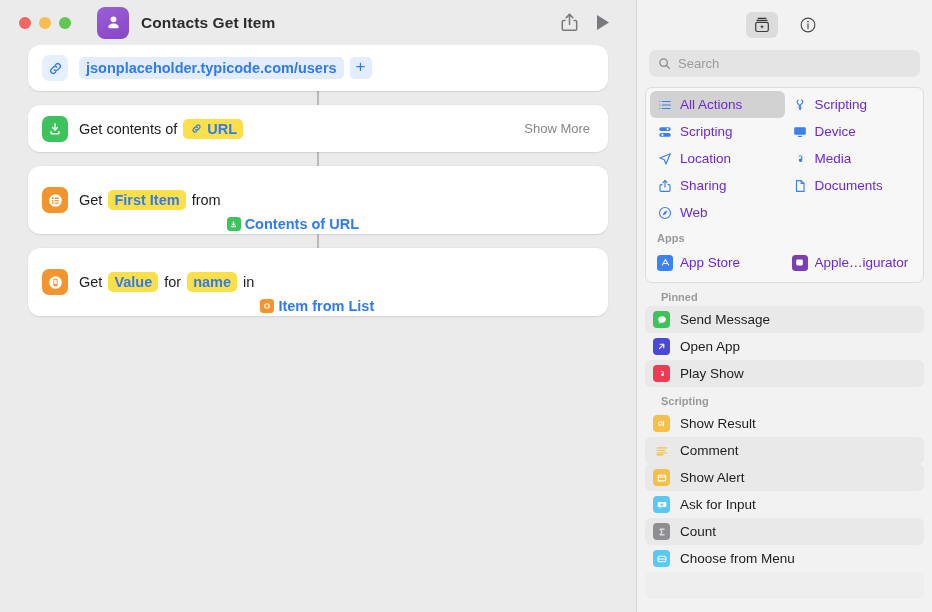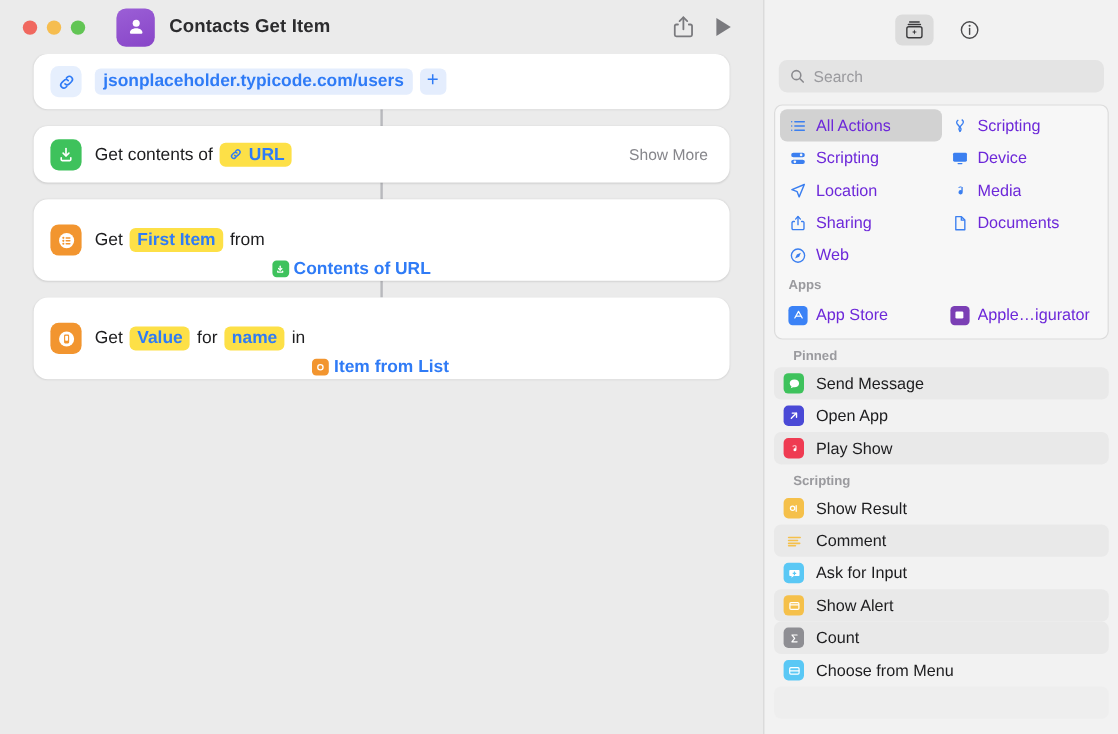--- a/index.html
+++ b/index.html
@@ -608,41 +608,41 @@
           <svg width="14" height="14" viewBox="0 0 16 16" stroke="#f5c04a" stroke-width="1.5" stroke-linecap="round">
             <path d="M2.5 4.5 H13.5"></path>
               <path d="M2.5 7.3 H11"></path>
               <path d="M2.5 10.1 H13"></path>
               <path d="M2.5 12.3 H9"></path>
           </svg>
         </span>
         <span>Comment</span>
       </div>
 
+      <div class="list-row alt">
+        <span class="row-ico" style="background:#f5c04a">
+          <svg width="12" height="12" viewBox="0 0 16 16" fill="none" stroke="#ffffff" stroke-width="1.4">
+            <rect x="3" y="4.2" width="10" height="7.6" rx="1.3"></rect>
+              <path d="M3 6.8 H13"></path>
+          </svg>
+        </span>
+        <span>Show Alert</span>
+      </div>
+
       <div class="list-row">
         <span class="row-ico" style="background:#5ac8f5">
           <svg width="12" height="12" viewBox="0 0 16 16" fill="#ffffff">
             <path d="M3.2 4 h9.6 a.9.9 0 0 1 .9.9 v5 a.9.9 0 0 1-.9.9 H7.3 L4.6 12.6 l.35-1.8 H3.2 a.9.9 0 0 1-.9-.9 v-5 A.9.9 0 0 1 3.2 4z"></path>
             <path d="M7.4 5.8 h1.3 v1.3 h1.3 v1.3 H8.7 v1.3 H7.4 V8.4 H6.1 V7.1 h1.3z" fill="#5ac8f5"></path>
           </svg>
         </span>
         <span>Ask for Input</span>
       </div>
 
       <div class="list-row alt">
-        <span class="row-ico" style="background:#f5c04a">
-          <svg width="12" height="12" viewBox="0 0 16 16" fill="none" stroke="#ffffff" stroke-width="1.4">
-            <rect x="3" y="4.2" width="10" height="7.6" rx="1.3"></rect>
-              <path d="M3 6.8 H13"></path>
-          </svg>
-        </span>
-        <span>Show Alert</span>
-      </div>
-
-      <div class="list-row alt">
         <span class="row-ico" style="background:#8e8e93">
           <svg width="12" height="12" viewBox="0 0 16 16" fill="none" stroke="#ffffff" stroke-width="1.3" stroke-linecap="round" stroke-linejoin="round">
             <path d="M11 4.2 H5.2 L8.3 8 L5.2 11.8 H11"></path>
           </svg>
         </span>
         <span>Count</span>
       </div>
 
       <div class="list-row">
         <span class="row-ico" style="background:#5ac8f5">

